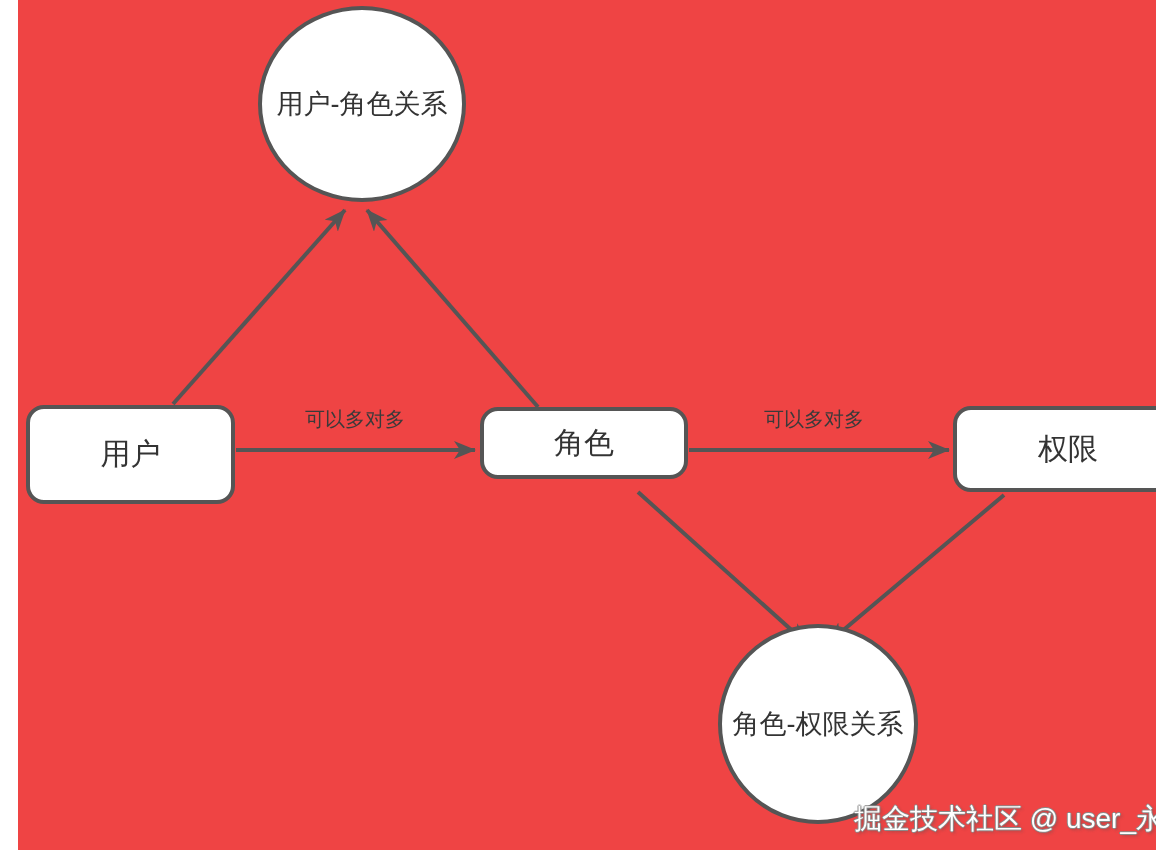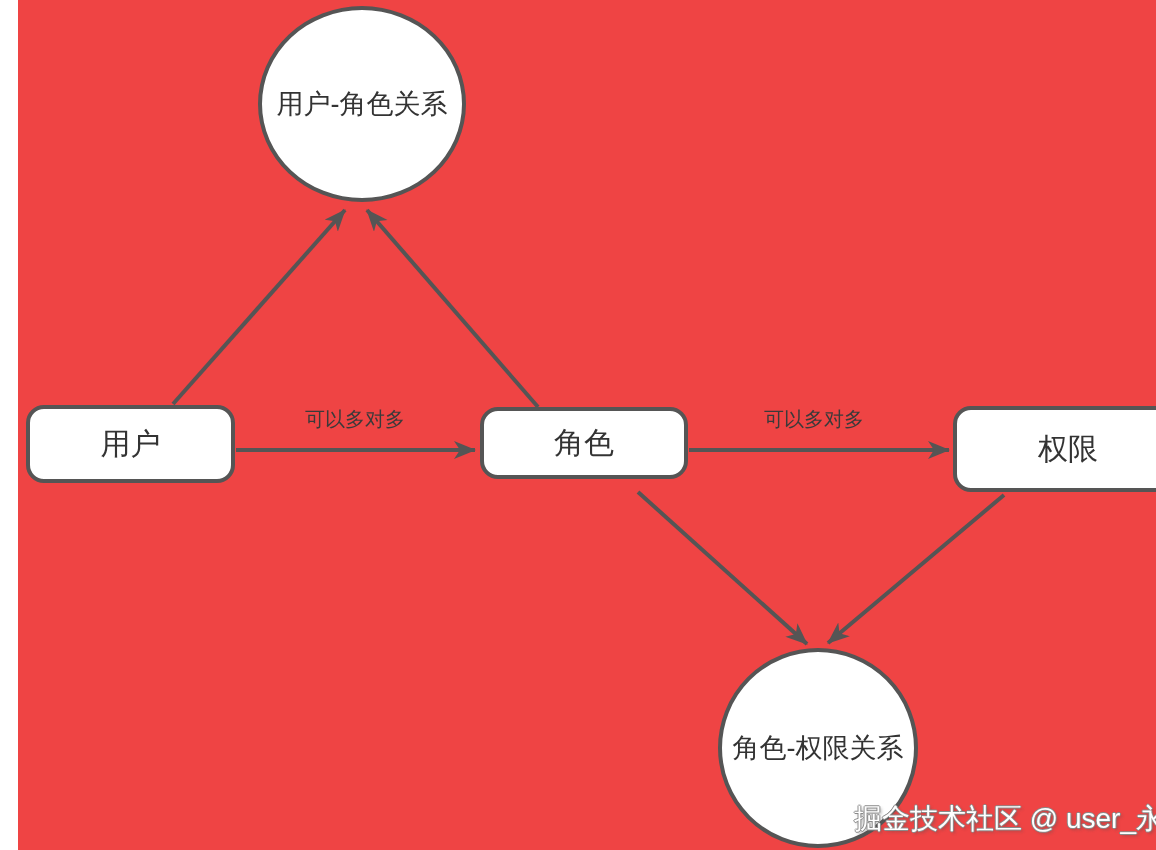--- a/index.html
+++ b/index.html
@@ -36,24 +36,24 @@
     white-space: nowrap;
   }
   .node.rect {
     border-radius: 18px;
   }
   .node.circle {
     border-radius: 50%;
     font-size: 27px;
   }
   #node-user-role-relation   { left: 240px; top: 6px;   width: 208px; height: 196px; }
-  #node-user                 { left: 8px;   top: 405px; width: 209px; height: 78px;  }
+  #node-user                 { left: 8px;   top: 405px; width: 209px; height: 99px;  }
   #node-role                 { left: 462px; top: 407px; width: 208px; height: 72px;  }
   #node-permission           { left: 935px; top: 406px; width: 230px; height: 86px;  }
-  #node-role-permission-relation { left: 700px; top: 648px; width: 200px; height: 200px; }
+  #node-role-permission-relation { left: 700px; top: 624px; width: 200px; height: 200px; }
   .edge-label {
     position: absolute;
     transform: translateX(-50%);
     font-size: 20px;
     color: #3a3a3a;
     white-space: nowrap;
   }
   #edge-label-user-role       { left: 337px; top: 406px; }
   #edge-label-role-permission { left: 796px; top: 406px; }
   #watermark {

